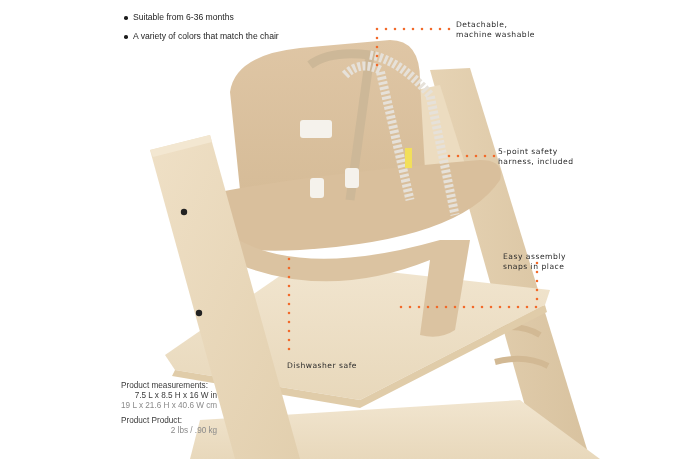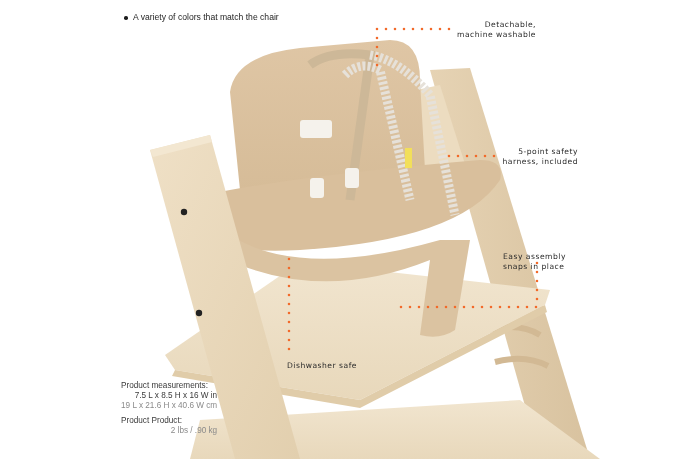--- a/index.html
+++ b/index.html
@@ -73,29 +73,30 @@
     <g fill="none" stroke="#f26a2a" stroke-width="2.6" stroke-linecap="round" stroke-dasharray="0 9">
       <path d="M449 29 L377 29 L377 72"></path>
       <path d="M494 156 L440 156"></path>
       <path d="M537 263 L537 307 L398 307"></path>
       <path d="M289 259 L289 353"></path>
     </g>
   </svg>
 </div>
 
 <ul class="feature-list">
+  <li>Suitable from 6-36 months</li>
   <li>A variety of colors that match the chair</li>
 </ul>
 
-<div class="callout" style="left:456px; top:20px; text-align:right; width:80px;">
+<div class="callout" style="left:456px; top:20px; text-align:left; width:80px;">
   <div>Detachable,</div>
   <div>machine washable</div>
 </div>
 
-<div class="callout" style="left:498px; top:147px; text-align:right; width:80px;">
+<div class="callout" style="left:498px; top:147px; text-align:left; width:80px;">
   <div>5-point safety</div>
   <div>harness, included</div>
 </div>
 
 <div class="callout" style="left:503px; top:252px; width:70px;">
   <div>Easy assembly</div>
   <div>snaps in place</div>
 </div>
 
 <div class="callout" style="left:255px; top:361px;margin-left:32px;">

